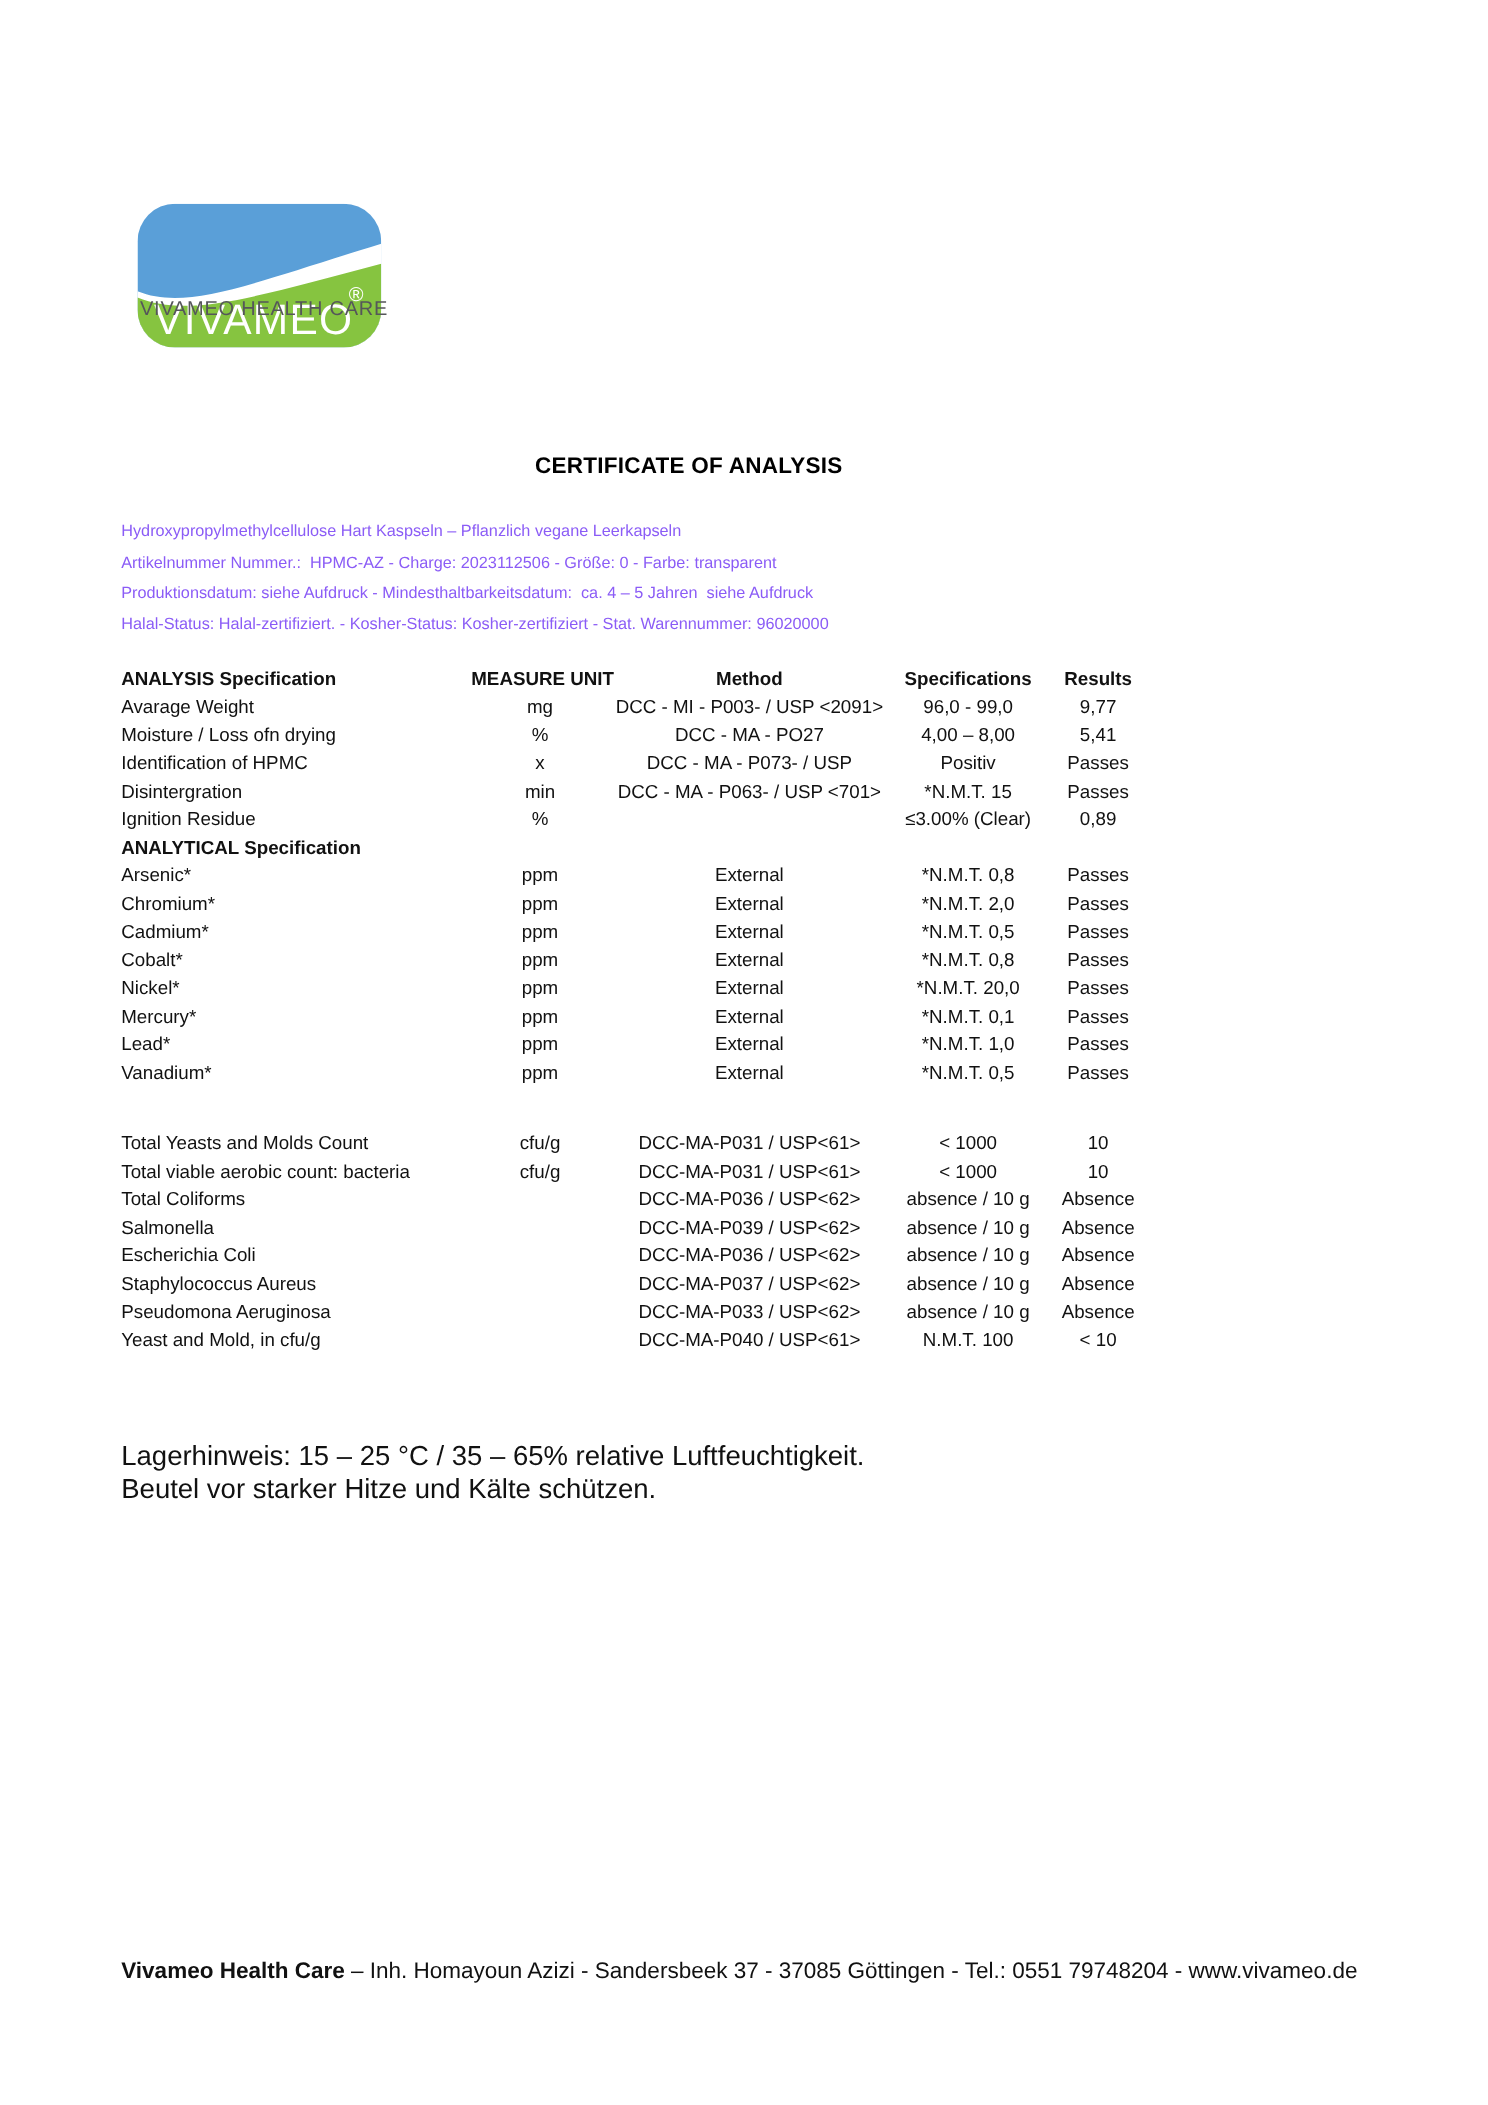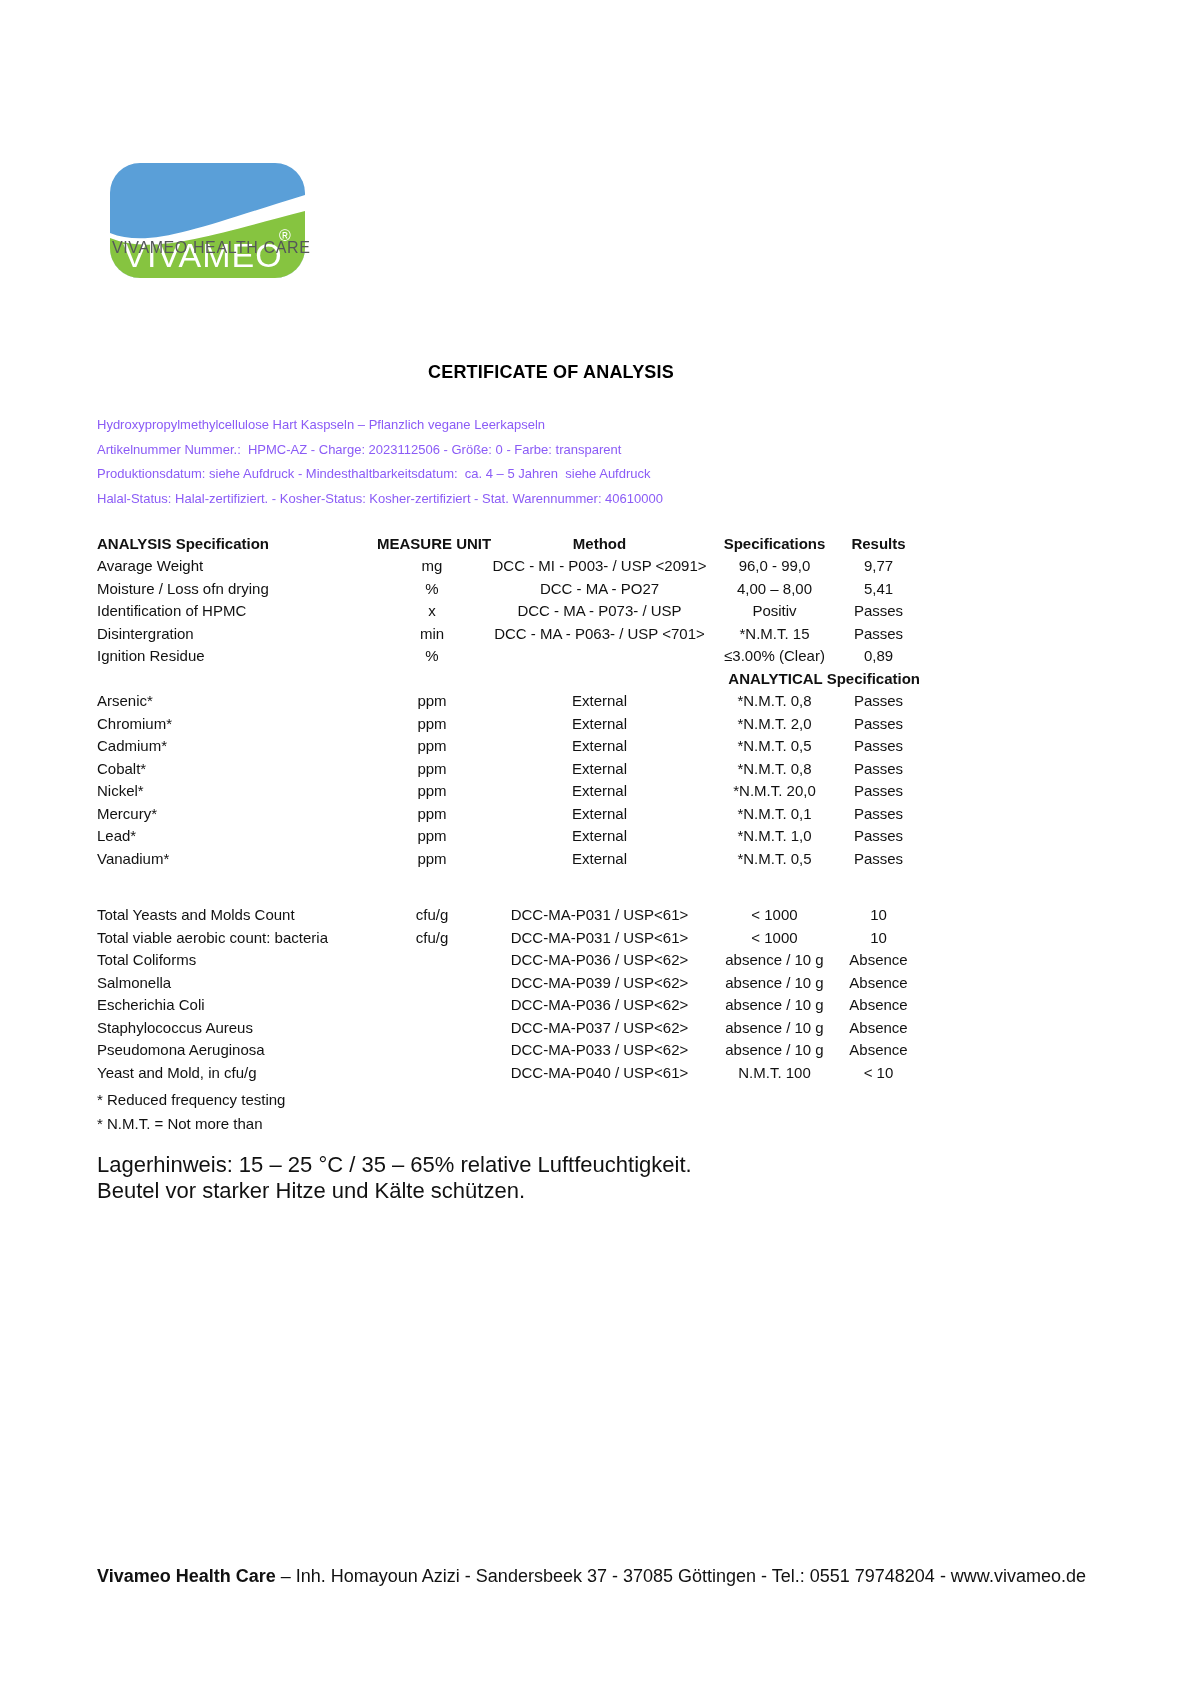--- a/index.html
+++ b/index.html
@@ -41,21 +41,21 @@
   .coa-table col.c2{width:110px;}
   .coa-table col.c3{width:225px;}
   .coa-table col.c4{width:125px;}
   .coa-table col.c5{width:83px;}
   .coa-table th,.coa-table td{
     padding:0;height:22.5px;text-align:center;
     font-weight:normal;white-space:nowrap;vertical-align:middle;
   }
   .coa-table th{font-weight:bold;}
   .coa-table th:first-child,.coa-table td:first-child{text-align:left;}
-  .coa-table .section-row td{font-weight:bold;text-align:right;}
+  .coa-table .section-row td{font-weight:bold;text-align:left;}
   .coa-table .spacer-row td{height:34px;}
   
   .footnotes{
     position:absolute;left:97px;top:1088px;
     font-size:15px;line-height:24px;color:#111;
   }
   
   .storage{
     position:absolute;left:97px;top:1152px;
     font-size:22px;line-height:25.5px;color:#111;
@@ -89,21 +89,21 @@
     </svg>
   </div>
   <div class="brand-tagline">VIVAMEO HEALTH CARE</div>
 
   <div class="title">CERTIFICATE OF ANALYSIS</div>
 
   <div class="intro">
     <div>Hydroxypropylmethylcellulose Hart Kaspseln – Pflanzlich vegane Leerkapseln</div>
     <div>Artikelnummer Nummer.:  HPMC-AZ - Charge: 2023112506 - Größe: 0 - Farbe: transparent</div>
     <div>Produktionsdatum: siehe Aufdruck - Mindesthaltbarkeitsdatum:  ca. 4 – 5 Jahren  siehe Aufdruck</div>
-    <div>Halal-Status: Halal-zertifiziert. - Kosher-Status: Kosher-zertifiziert - Stat. Warennummer: 40610000</div>
+    <div>Halal-Status: Halal-zertifiziert. - Kosher-Status: Kosher-zertifiziert - Stat. Warennummer: 96020000</div>
   </div>
 
   <table class="coa-table">
     <colgroup>
       <col class="c1">
         <col class="c2">
         <col class="c3">
         <col class="c4">
         <col class="c5">
     </colgroup>
@@ -274,24 +274,20 @@
         <tr>
           <td>Yeast and Mold, in cfu/g</td>
           <td></td>
           <td>DCC-MA-P040 / USP&lt;61&gt;</td>
           <td>N.M.T. 100</td>
           <td>&lt; 10</td>
         </tr>
       </tbody>
   </table>
 
-  <div class="footnotes">
-    <div>* Reduced frequency testing</div>
-    <div>* N.M.T. = Not more than</div>
-  </div>
 
   <div class="storage">
     <div>Lagerhinweis: 15 – 25 °C / 35 – 65% relative Luftfeuchtigkeit.</div>
     <div>Beutel vor starker Hitze und Kälte schützen.</div>
   </div>
 
   <div class="footer">
     <span class="company">Vivameo Health Care</span><span> – Inh. Homayoun Azizi - Sandersbeek 37 - 37085 Göttingen - Tel.: 0551 79748204 - www.vivameo.de</span>
   </div>
 

